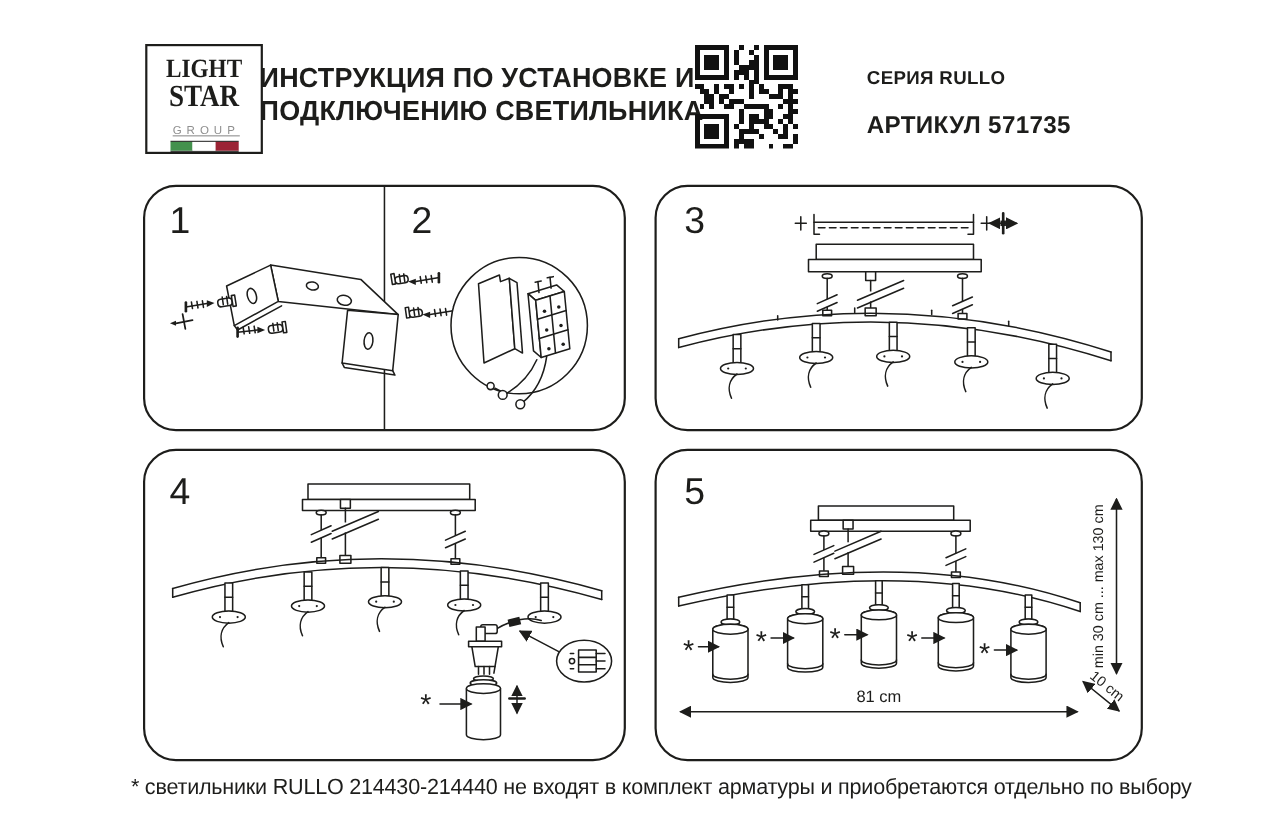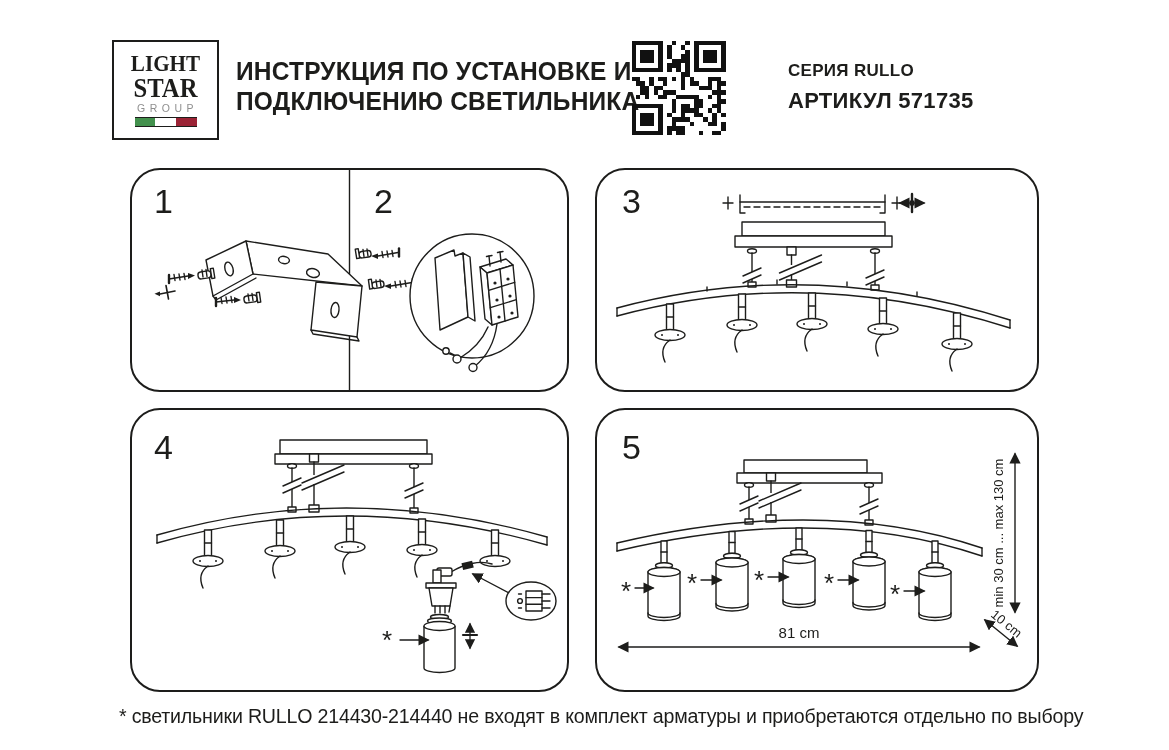--- a/index.html
+++ b/index.html
@@ -1,38 +1,38 @@
 <!DOCTYPE html>
 <html><head>
 <meta charset="utf-8">
 <style>
   html,body { margin:0; padding:0; background:#fff; }
   .page { position:relative; width:1169px; height:750px; background:#ffffff;
           font-family:"Liberation Sans", sans-serif; color:#1d1d1b; overflow:hidden; }
 
   
-  .logo { position:absolute; left:112px; top:40px; width:103px; height:96px;
+  .logo { position:absolute; left:132px; top:40px; width:103px; height:96px;
           border:2.5px solid #1d1d1b; background:#fff; text-align:center; }
   .logo-light { font-family:"Liberation Serif", serif; font-weight:bold; font-size:24px;
                 line-height:0.9; margin-top:11px; transform:scaleX(0.88); }
   .logo-star  { font-family:"Liberation Serif", serif; font-weight:bold; font-size:28px;
                 line-height:0.95; transform:scaleX(0.88); }
-  .logo-group { font-size:10.5px; letter-spacing:4.5px; color:#8f8f8f; margin-top:1px; text-indent:4px;}
+  .logo-group { font-size:10.5px; letter-spacing:4.5px; color:#8f8f8f; margin-top:12px; text-indent:4px;text-decoration:underline;}
   .flag { width:62px; height:8px; margin:3px auto 0; display:flex;
           border-top:1.3px solid #1d1d1b; border-bottom:1.3px solid #1d1d1b; }
   .flag span { flex:1; }
 
   .title { position:absolute; left:236px; top:56px; font-size:25px; font-weight:bold;
            line-height:1.2; letter-spacing:0.2px; transform:scaleX(0.98); transform-origin:left top;}
 
   .qr { position:absolute; left:630px; top:41px; width:97px; height:94px; }
 
   .series-block { position:absolute; left:788px; top:61px; width:215px; text-align:left; }
   .series-line  { font-size:17px; font-weight:bold; letter-spacing:0.3px; }
-  .article-line { font-size:22px; font-weight:bold; margin-top:7px; letter-spacing:0.3px; }
+  .article-line { font-size:22px; font-weight:bold; margin-top:20px; letter-spacing:0.3px; }
 
   
   .panel { position:absolute; border:2px solid #1d1d1b; border-radius:30px; background:#fff; }
   #panel12 { left:130px; top:168px; width:435px; height:220px; }
   #panel3  { left:595px; top:168px; width:440px; height:220px; }
   #panel4  { left:130px; top:408px; width:435px; height:280px; }
   #panel5  { left:595px; top:408px; width:440px; height:280px; }
   .panel-number { position:absolute; top:14px; font-size:34px; line-height:1; font-weight:400; }
 
   svg.draw { position:absolute; left:0; top:0; width:100%; height:100%; display:block; }

